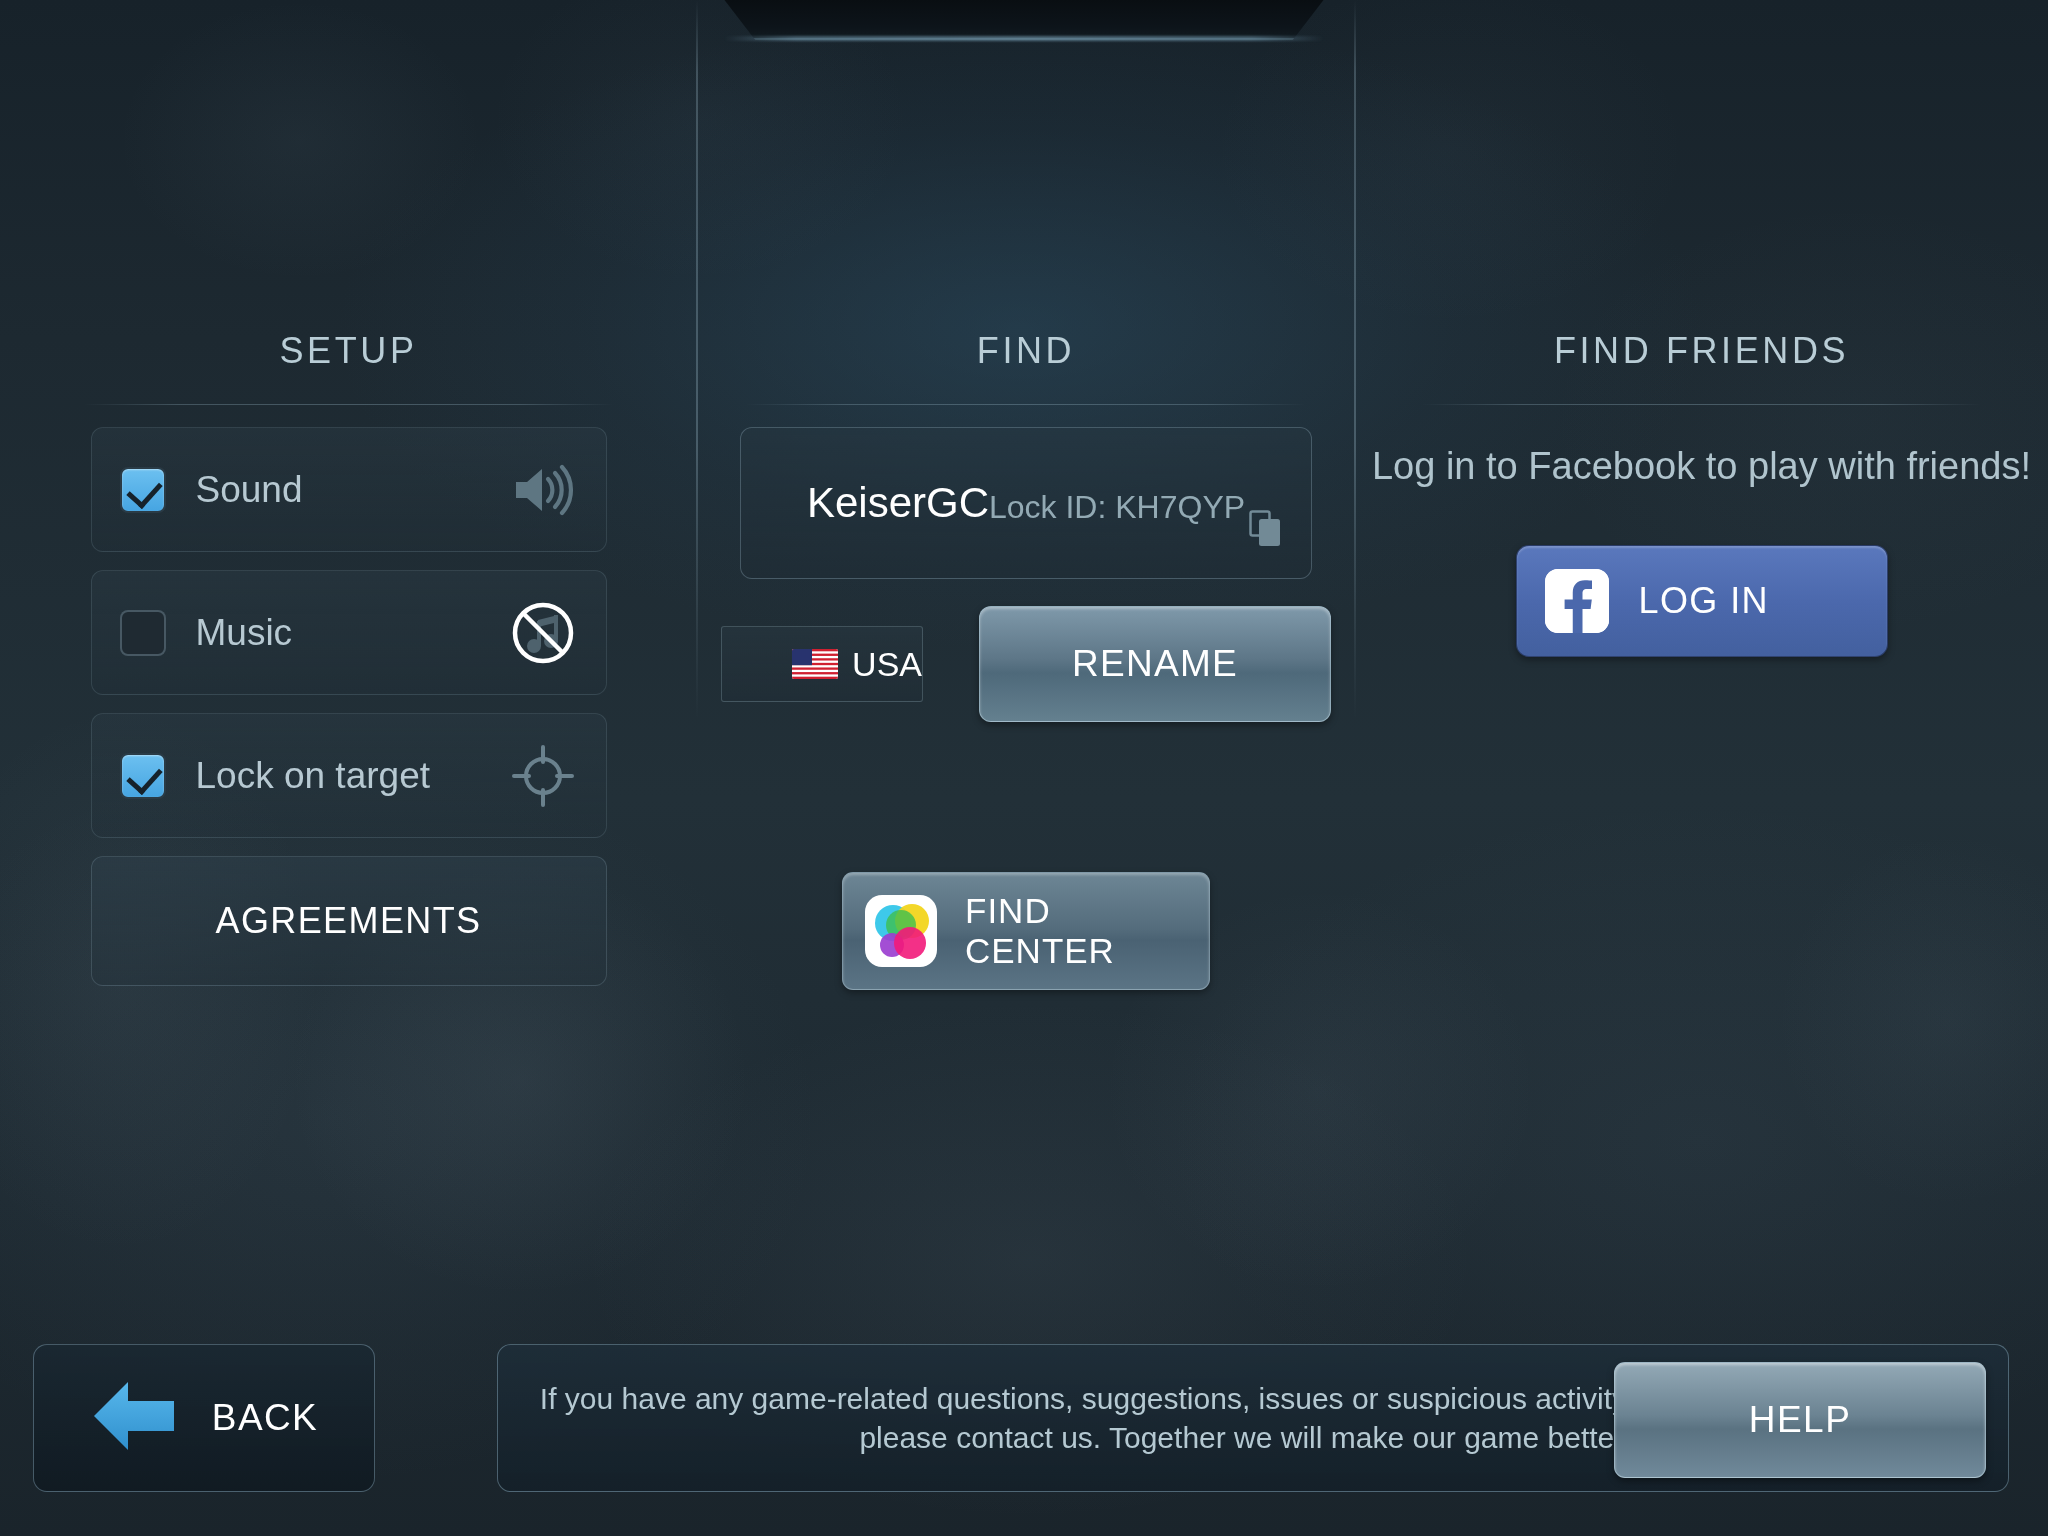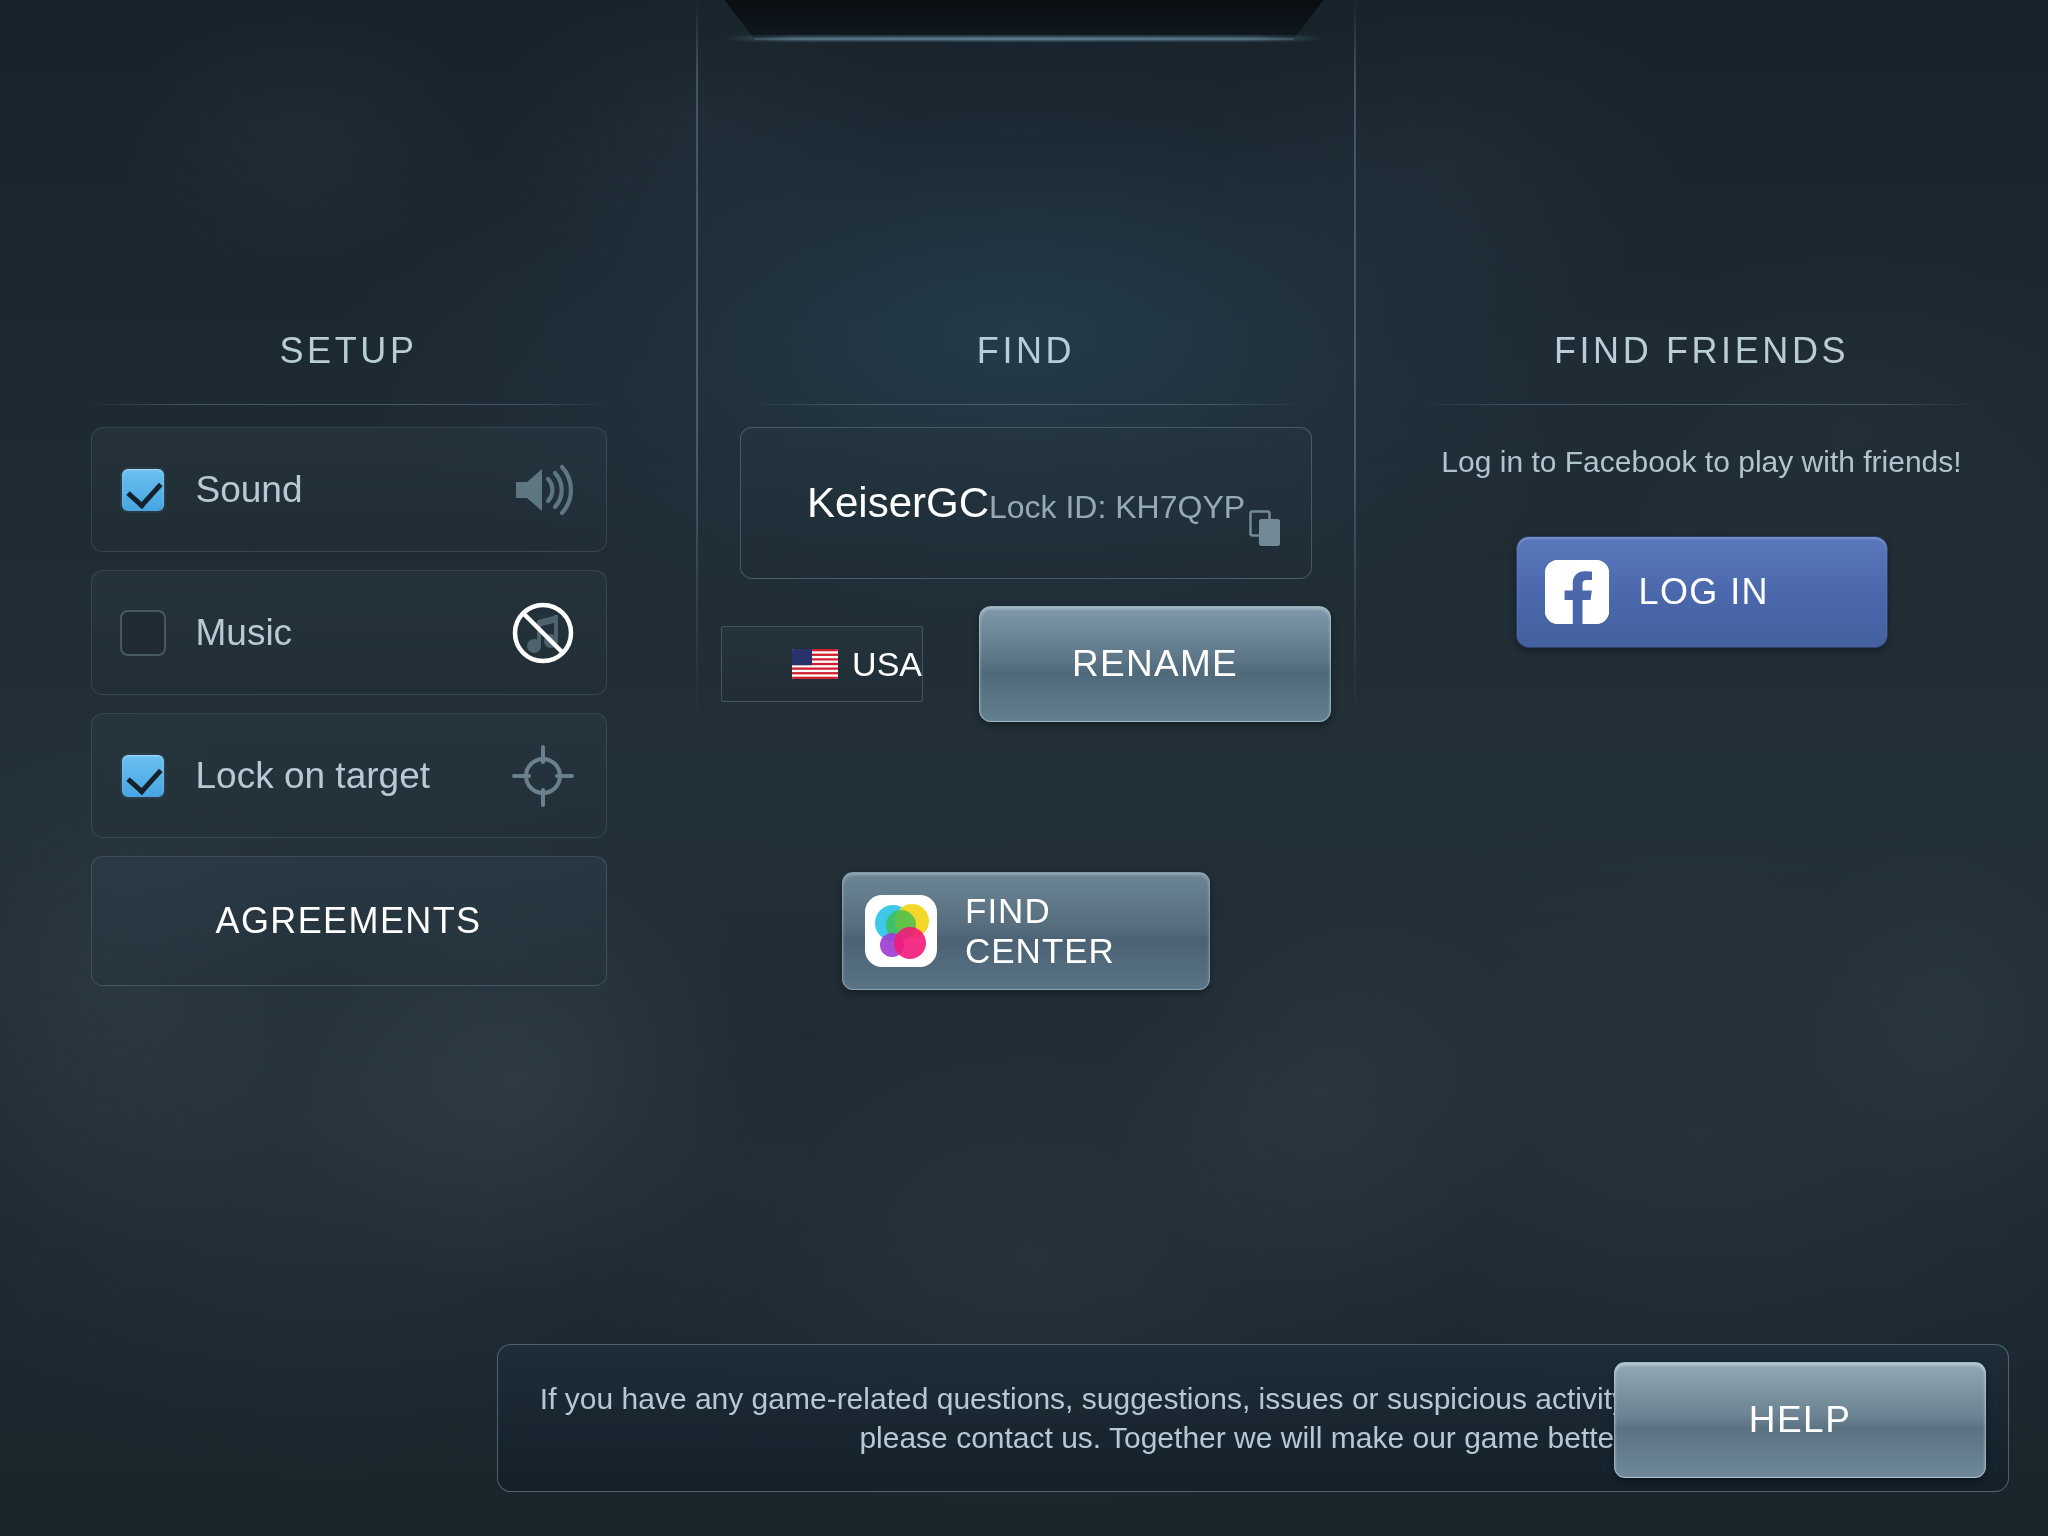--- a/index.html
+++ b/index.html
@@ -204,21 +204,21 @@
     width: 72px; height: 72px; border-radius: 17px;
     background: #ffffff; position: relative; overflow: hidden;
     flex: 0 0 auto;
   }
   .gc-label { font-size: 35px; color: #ffffff; letter-spacing: 1px; }
 
   
   .friends-text {
     margin-top: 40px;
     text-align: center;
-    font-size: 30px;
+    font-size: 38px;
     color: #b0c4cd;
   }
   .fb-btn {
     width: 372px; height: 112px;
     margin: 57px auto 0;
     border-radius: 13px;
     background: linear-gradient(180deg, #5a78bd 0%, #4b68ac 52%, #43609f 100%);
     border: 1px solid rgba(30,44,80,0.7);
     display: flex; align-items: center; gap: 30px;
     padding-left: 28px;
@@ -406,20 +406,34 @@
           </svg>
         </div>
         <div class="fb-label">LOG IN</div>
       </div>
     </div>
 
   </div>
 
   <div class="bottom">
 
+    <div class="back-btn">
+      <span>
+        <svg width="88" height="78" viewBox="0 0 88 78">
+          <defs>
+            <linearGradient id="arrG" x1="0" y1="0" x2="0" y2="1">
+              <stop offset="0%" stop-color="#58b8ec"></stop>
+              <stop offset="100%" stop-color="#2f8fcd"></stop>
+            </linearGradient>
+          </defs>
+          <path d="M4 39 L38 5 v19 h46 v30 H38 v19 Z" fill="url(#arrG)"></path>
+        </svg>
+      </span>
+      <span class="back-label">BACK</span>
+    </div>
 
     <div class="help-panel">
       <div class="help-text">If you have any game-related questions, suggestions, issues or suspicious activity you would like to report, please contact us. Together we will make our game better!</div>
       <div class="help-btn">HELP</div>
     </div>
 
   </div>
 
 </div>
 

